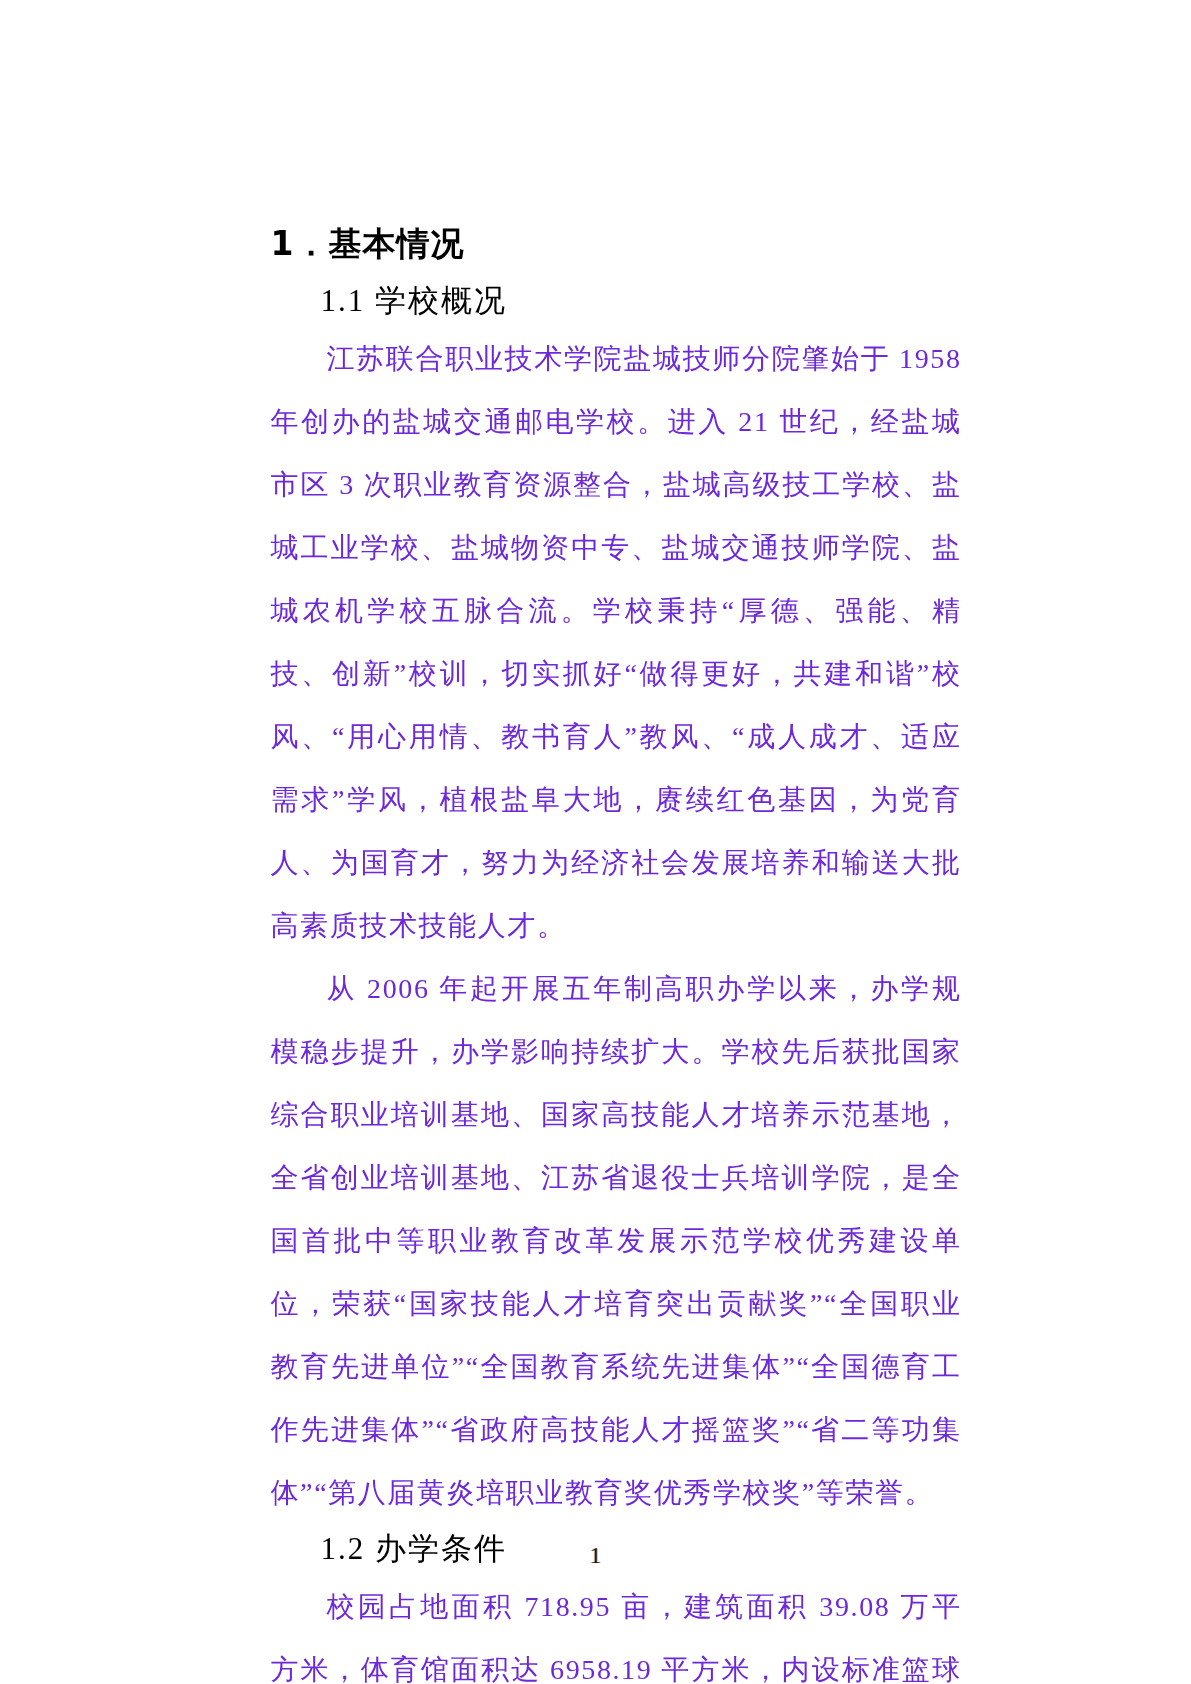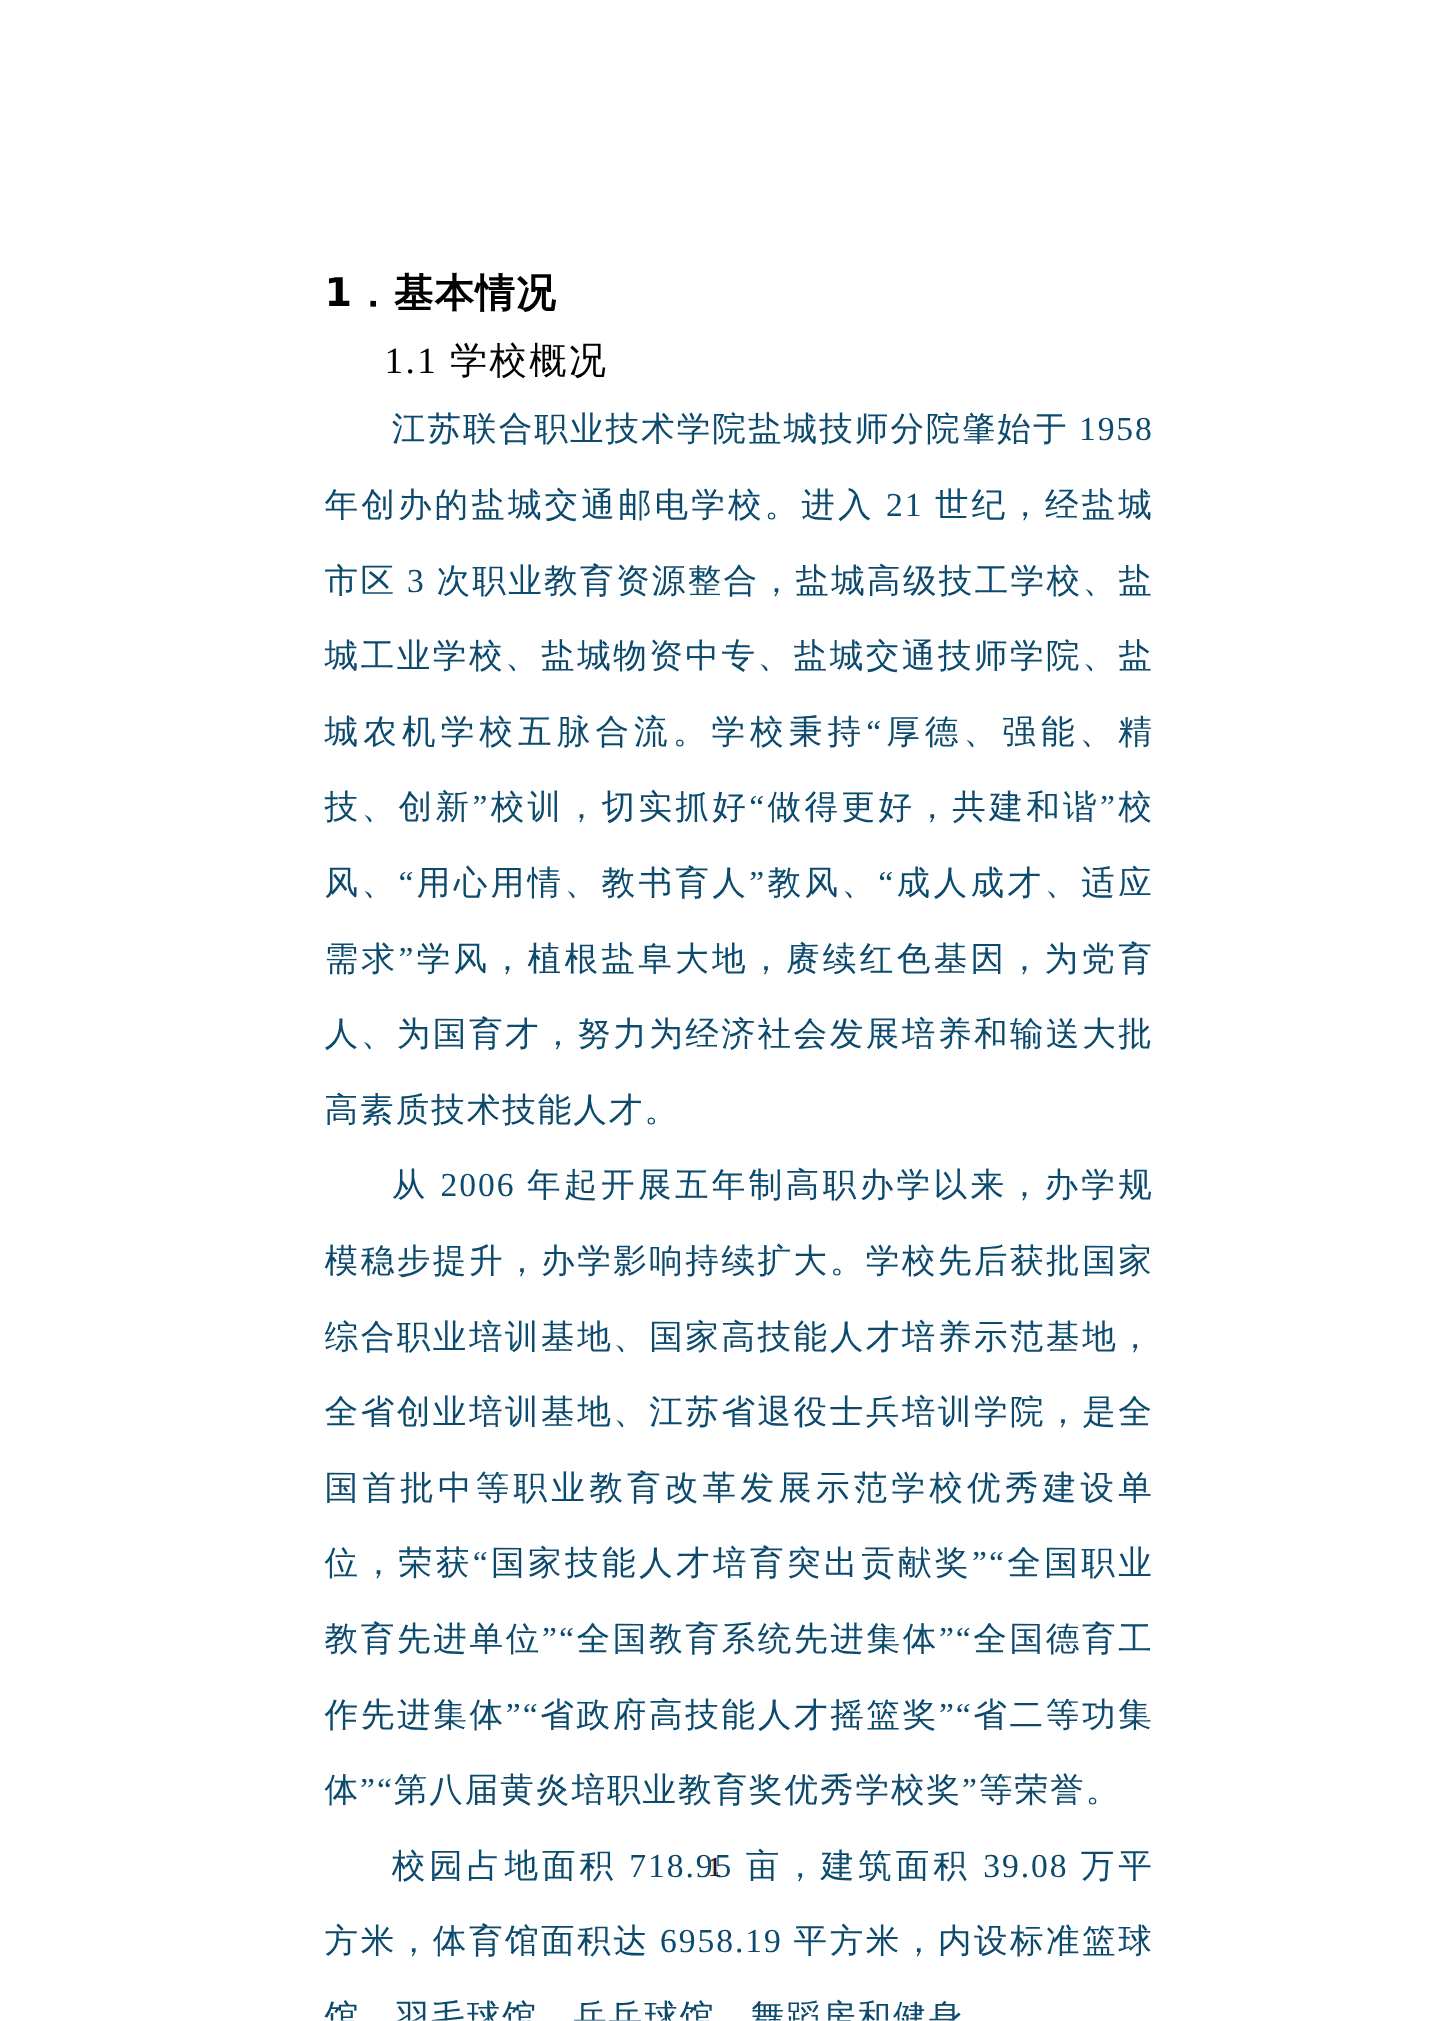--- a/index.html
+++ b/index.html
@@ -43,21 +43,21 @@
     margin-top: 5px;
   }
   .body-para {
     font-size: 28px;
     line-height: 63px;
     letter-spacing: 1.6px;
     text-align: justify;
     text-justify: inter-ideograph;
     text-indent: 56px;
     margin: 0;
-    color: #0c4a6e;
+    color: #6d28d9;
     word-break: break-all;
   }
   .page-number {
     position: absolute;
     top: 1542px;
     left: 0;
     right: 0;
     text-align: center;
     font-size: 23px;
     line-height: 28px;
@@ -72,18 +72,19 @@
 <div class="page">
 
   <div class="h1">1．基本情况</div>
 
   <div class="h2">1.1 学校概况</div>
 
   <p class="body-para">江苏联合职业技术学院盐城技师分院肇始于 1958 年创办的盐城交通邮电学校。进入 21 世纪，经盐城市区 3 次职业教育资源整合，盐城高级技工学校、盐城工业学校、盐城物资中专、盐城交通技师学院、盐城农机学校五脉合流。学校秉持“厚德、强能、精技、创新”校训，切实抓好“做得更好，共建和谐”校风、“用心用情、教书育人”教风、“成人成才、适应需求”学风，植根盐阜大地，赓续红色基因，为党育人、为国育才，努力为经济社会发展培养和输送大批高素质技术技能人才。</p>
 
   <p class="body-para">从 2006 年起开展五年制高职办学以来，办学规模稳步提升，办学影响持续扩大。学校先后获批国家综合职业培训基地、国家高技能人才培养示范基地，全省创业培训基地、江苏省退役士兵培训学院，是全国首批中等职业教育改革发展示范学校优秀建设单位，荣获“国家技能人才培育突出贡献奖”“全国职业教育先进单位”“全国教育系统先进集体”“全国德育工作先进集体”“省政府高技能人才摇篮奖”“省二等功集体”“第八届黄炎培职业教育奖优秀学校奖”等荣誉。</p>
 
+  <div class="h2 mt">1.2 办学条件</div>
 
   <p class="body-para">校园占地面积 718.95 亩，建筑面积 39.08 万平方米，体育馆面积达 6958.19 平方米，内设标准篮球馆、羽毛球馆、乒乓球馆、舞蹈房和健身</p>
 
   <div class="page-number">1</div>
 
 </div>
 
 </body></html>

